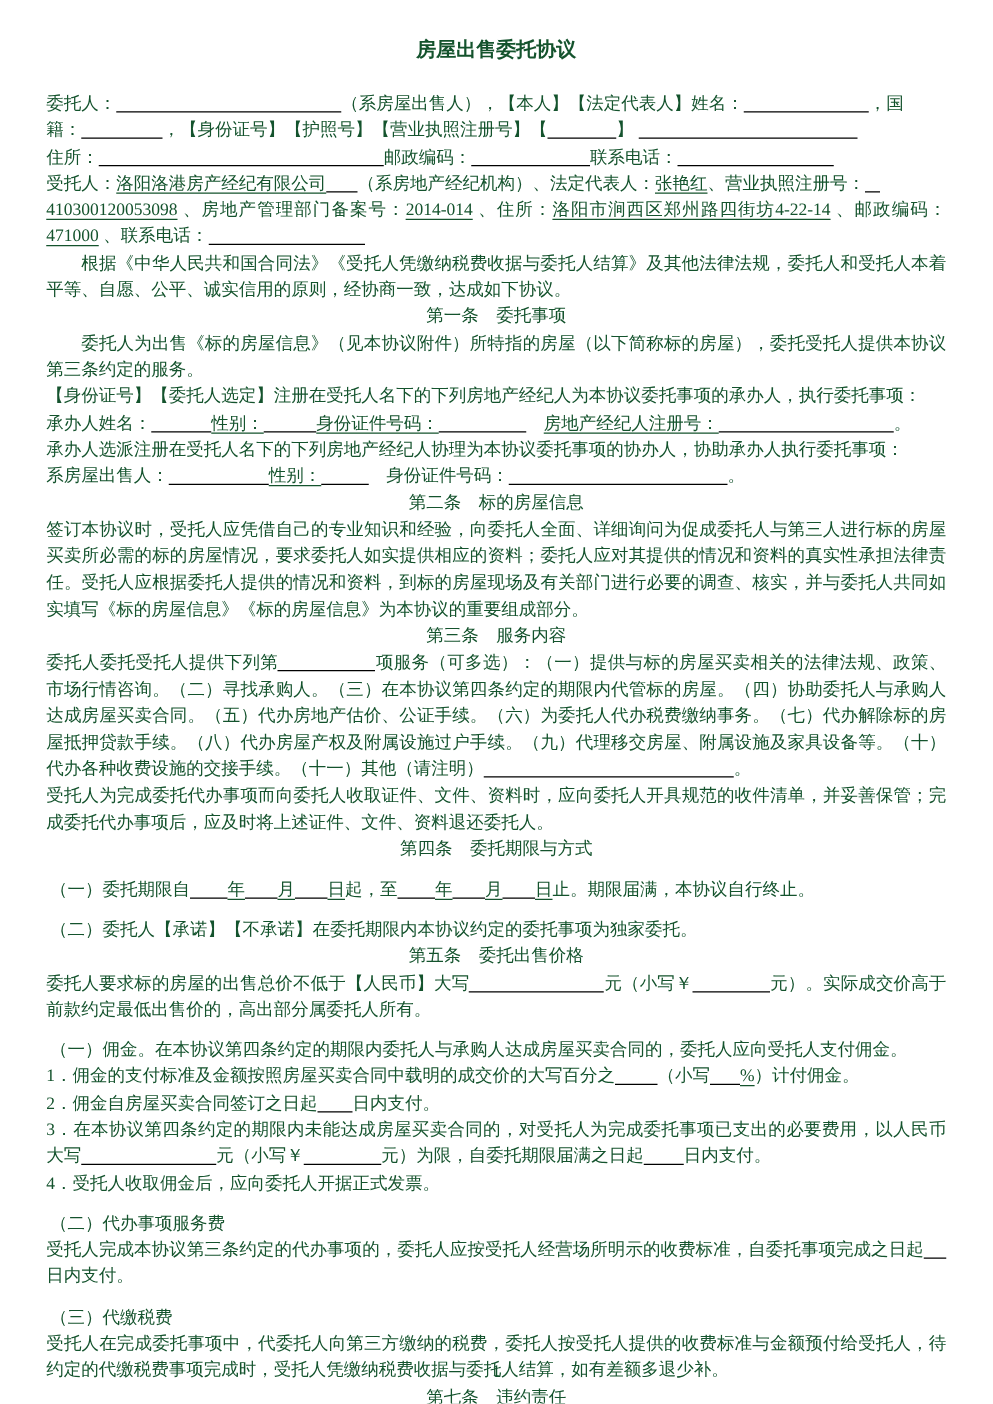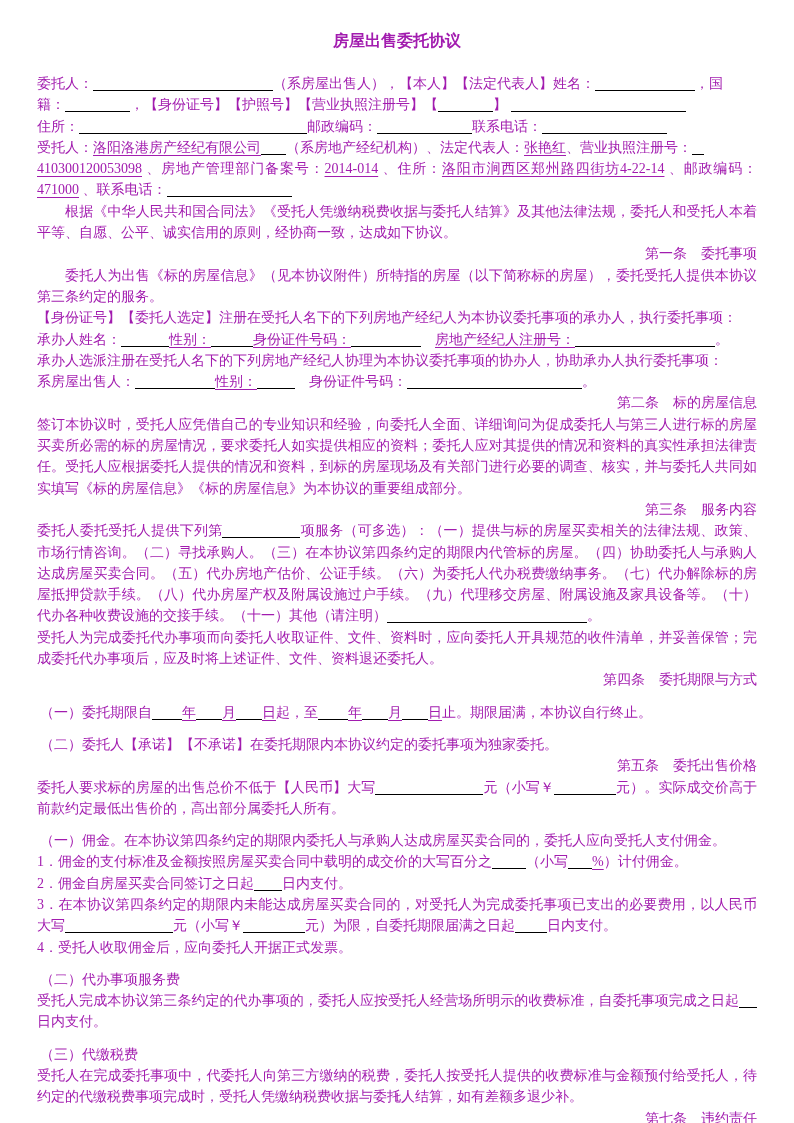--- a/index.html
+++ b/index.html
@@ -1,25 +1,25 @@
 <!DOCTYPE html>
 <html><head>
 <meta charset="utf-8">
 <style>
   html,body{margin:0;padding:0;background:#ffffff;}
   .page{
     width:794px;height:1123px;background:#ffffff;position:relative;
     box-sizing:border-box;padding:30px 37px 0 37px;
     font-family:"Liberation Serif","DejaVu Serif",serif;
-    font-size:14px;line-height:21.3px;color:#a21caf;overflow:hidden;
+    font-size:14px;line-height:21.3px;color:#14532d;overflow:hidden;
   }
   .doc-title{text-align:center;font-weight:700;font-size:16px;margin:0 0 22px 0;line-height:21px;}
   .para{margin:0;text-align:justify;}
   .line{text-align:left;}
-  .heading{font-weight:700;text-align:right;}
+  .heading{font-weight:700;text-align:center;}
   .indent2{text-indent:2em;}
   .paren{padding-left:3px;margin-top:11px;}
   .b{font-weight:400;}
   .u{text-decoration:underline;text-underline-offset:3px;}
   .blank{display:inline-block;border-bottom:1px solid #000;vertical-align:-3px;height:1px;}
   .footer{position:absolute;bottom:16px;left:0;right:0;text-align:center;font-size:13px;}
 </style>
 </head>
 <body>
 

